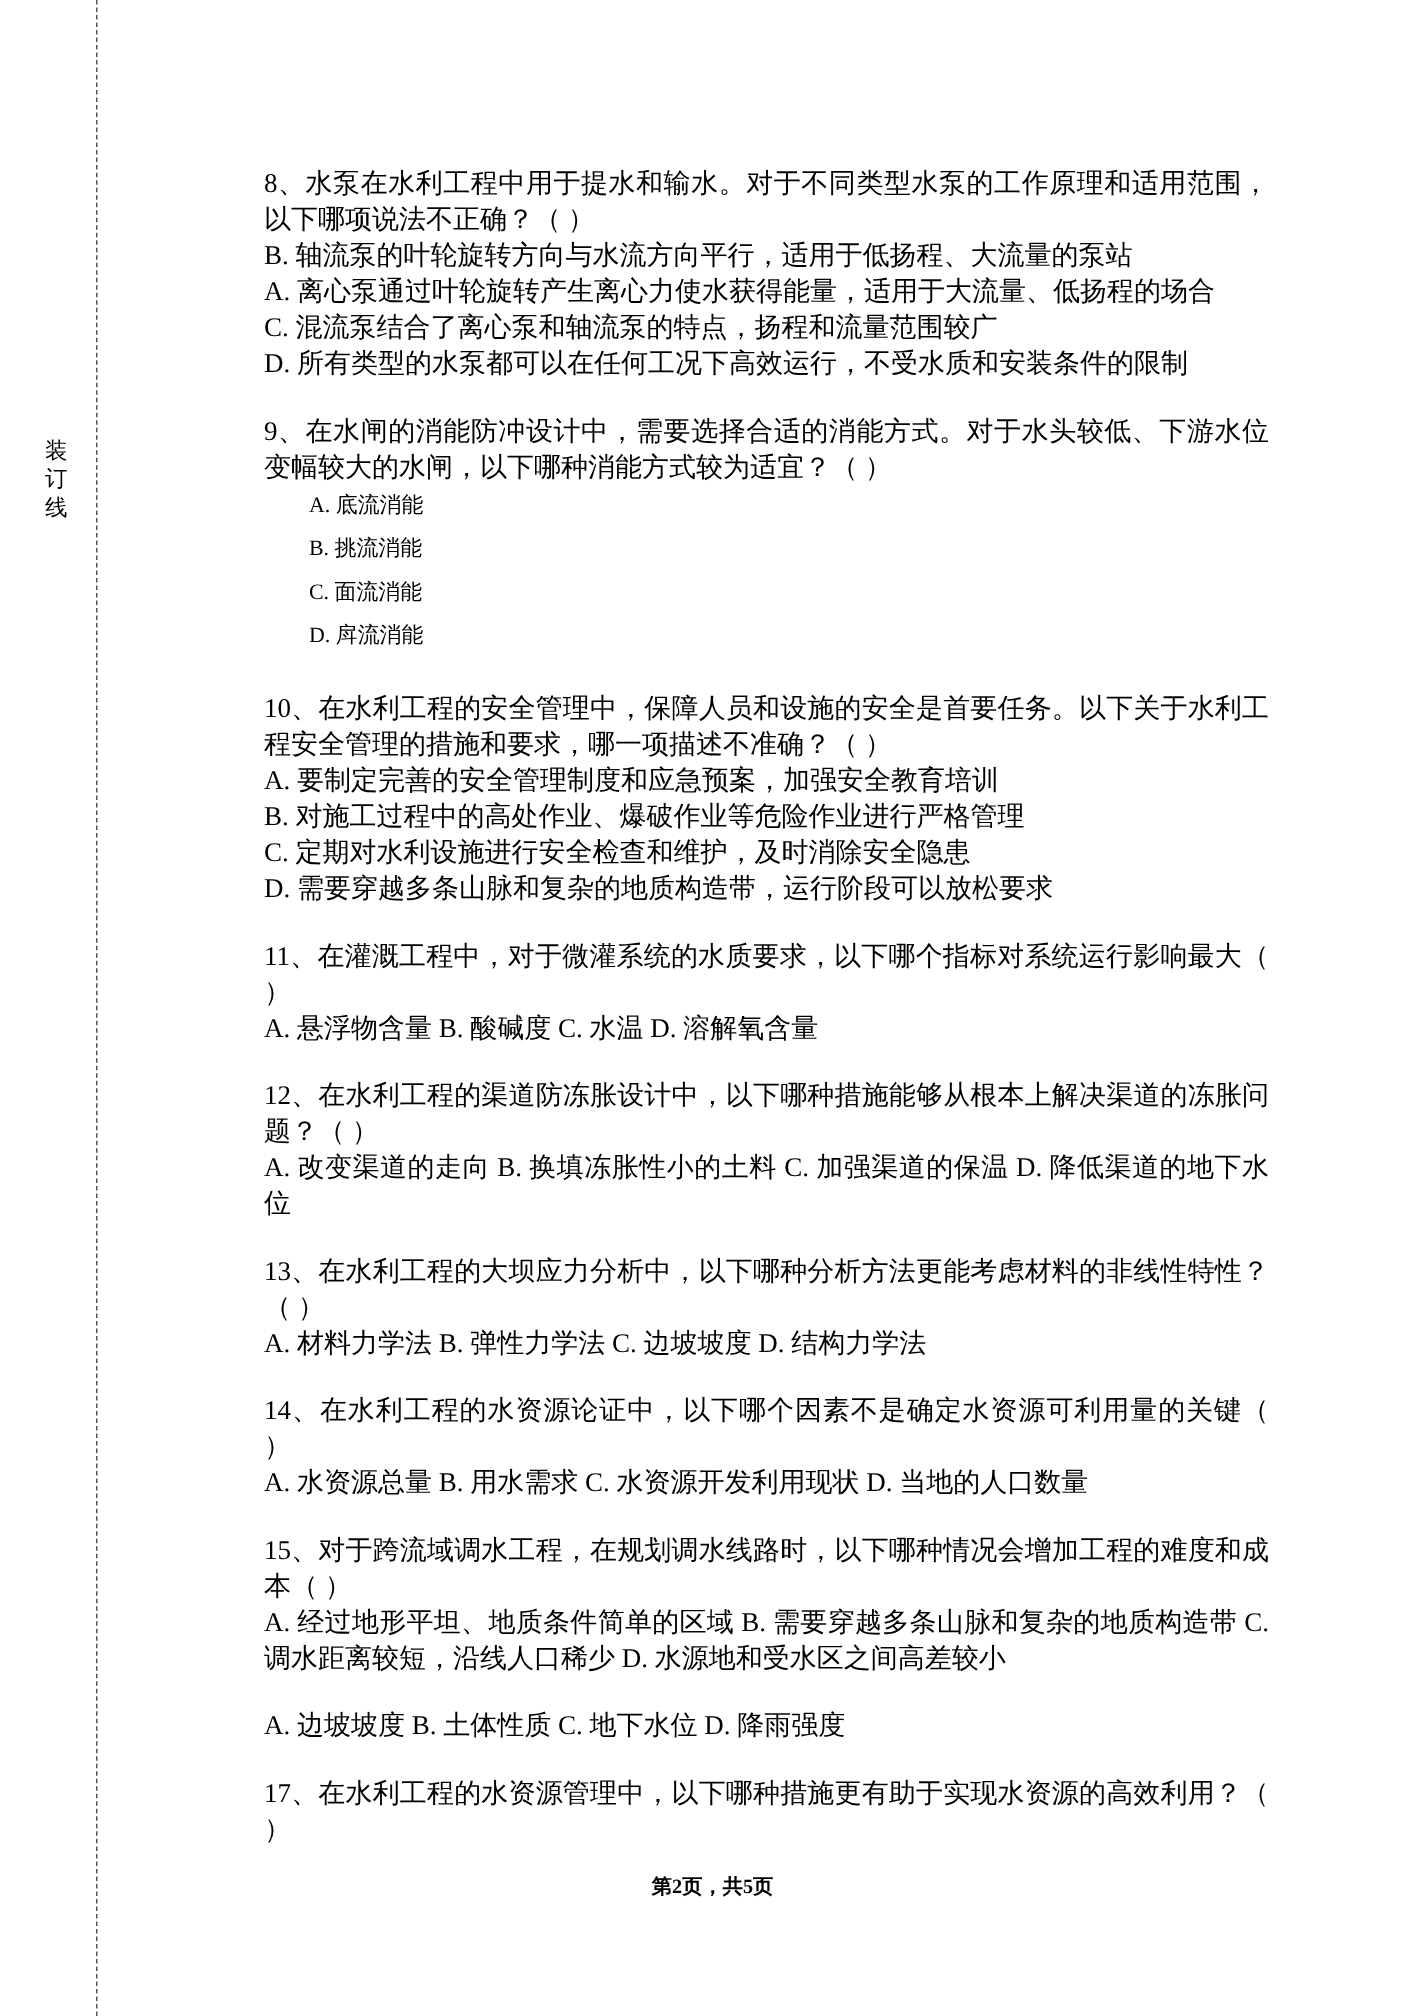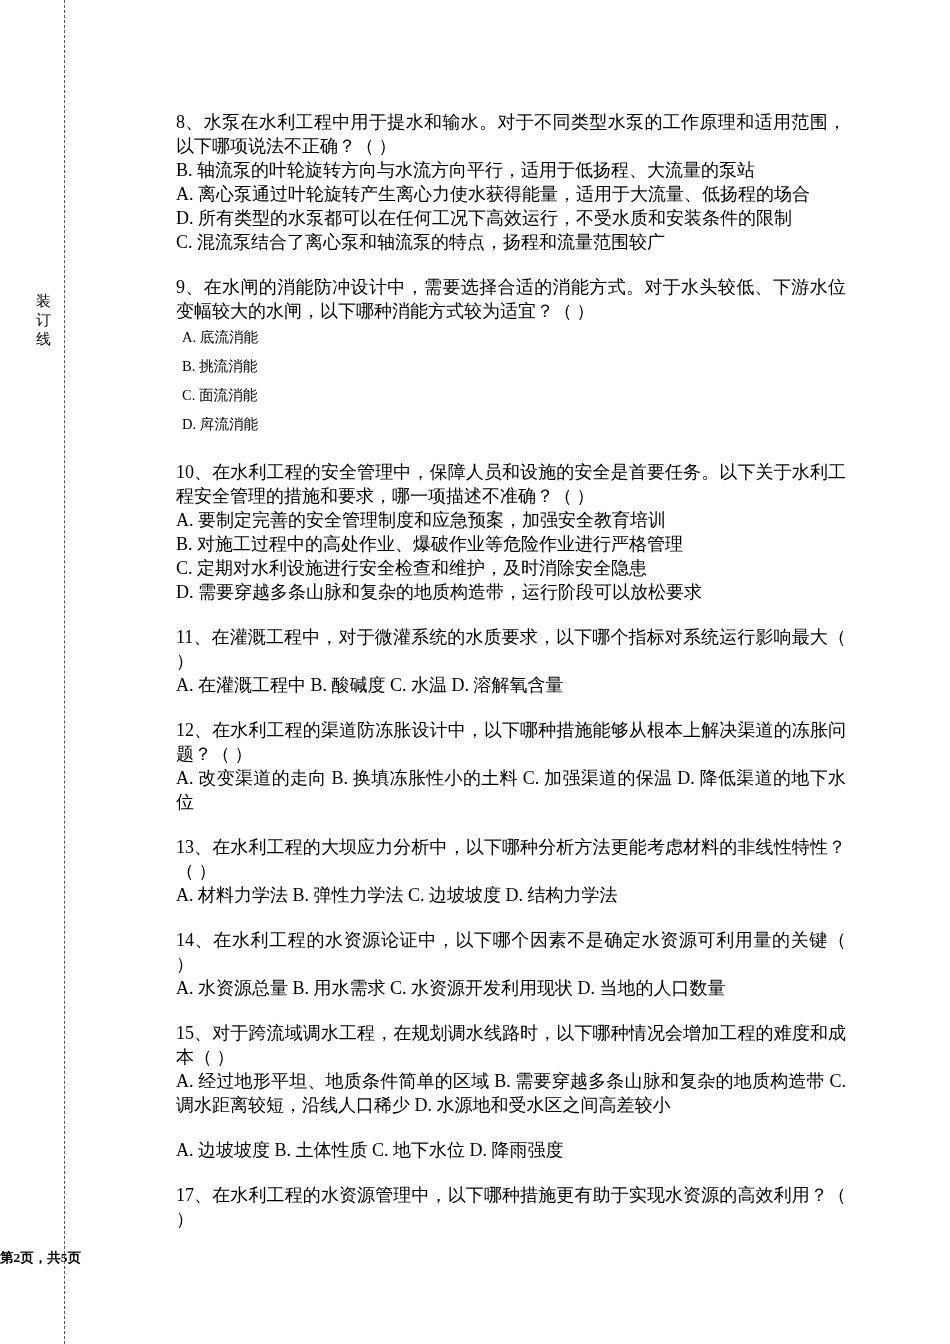--- a/index.html
+++ b/index.html
@@ -33,21 +33,20 @@
   }
 
   .binding-label {
     position: absolute;
     left: 30px;
     top: 292px;
     width: 28px;
     font-size: 15px;
     line-height: 19px;
     letter-spacing: 1px;
-    text-align: center;
     color: #000;
     font-family: "Liberation Serif", "DejaVu Serif", serif;
   }
 
   .content {
     position: absolute;
     left: 176px;
     top: 110px;
     width: 670px;
   }
@@ -65,69 +64,71 @@
   }
 
   .q-stem {
     text-indent: 0;
   }
 
   .opt-vert {
     font-size: 14.6px;
     line-height: 29px;
     padding-left: 6px;
+    margin-left: 24px;
   }
 
   .footer {
     position: absolute;
     left: 0;
     top: 1249px;
     width: 950px;
+    text-align: center;
     font-size: 13.5px;
     font-weight: bold;
     font-family: "Liberation Serif", "DejaVu Serif", serif;
   }
 </style>
 </head>
 <body>
 
 <div class="page">
 
   <div class="binding-line"></div>
   <div class="binding-label">装订线</div>
 
   <div class="content">
 
     <div class="q-block">
       <div class="q-line q-stem">8、水泵在水利工程中用于提水和输水。对于不同类型水泵的工作原理和适用范围，以下哪项说法不正确？（ ）</div>
       <div class="q-line">B. 轴流泵的叶轮旋转方向与水流方向平行，适用于低扬程、大流量的泵站</div>
       <div class="q-line">A. 离心泵通过叶轮旋转产生离心力使水获得能量，适用于大流量、低扬程的场合</div>
+      <div class="q-line">C. 混流泵结合了离心泵和轴流泵的特点，扬程和流量范围较广</div>
       <div class="q-line">D. 所有类型的水泵都可以在任何工况下高效运行，不受水质和安装条件的限制</div>
-      <div class="q-line">C. 混流泵结合了离心泵和轴流泵的特点，扬程和流量范围较广</div>
     </div>
 
     <div class="q-block">
       <div class="q-line q-stem">9、在水闸的消能防冲设计中，需要选择合适的消能方式。对于水头较低、下游水位变幅较大的水闸，以下哪种消能方式较为适宜？（ ）</div>
       <div class="q-line opt-vert">A. 底流消能</div>
       <div class="q-line opt-vert">B. 挑流消能</div>
       <div class="q-line opt-vert">C. 面流消能</div>
       <div class="q-line opt-vert">D. 戽流消能</div>
     </div>
 
     <div class="q-block">
       <div class="q-line q-stem">10、在水利工程的安全管理中，保障人员和设施的安全是首要任务。以下关于水利工程安全管理的措施和要求，哪一项描述不准确？（ ）</div>
       <div class="q-line">A. 要制定完善的安全管理制度和应急预案，加强安全教育培训</div>
       <div class="q-line">B. 对施工过程中的高处作业、爆破作业等危险作业进行严格管理</div>
       <div class="q-line">C. 定期对水利设施进行安全检查和维护，及时消除安全隐患</div>
       <div class="q-line">D. 需要穿越多条山脉和复杂的地质构造带，运行阶段可以放松要求</div>
     </div>
 
     <div class="q-block">
       <div class="q-line q-stem">11、在灌溉工程中，对于微灌系统的水质要求，以下哪个指标对系统运行影响最大（ ）</div>
-      <div class="q-line">A. 在灌溉工程中 B. 酸碱度 C. 水温 D. 溶解氧含量</div>
+      <div class="q-line">A. 悬浮物含量 B. 酸碱度 C. 水温 D. 溶解氧含量</div>
     </div>
 
     <div class="q-block">
       <div class="q-line q-stem">12、在水利工程的渠道防冻胀设计中，以下哪种措施能够从根本上解决渠道的冻胀问题？（ ）</div>
       <div class="q-line">A. 改变渠道的走向 B. 换填冻胀性小的土料 C. 加强渠道的保温 D. 降低渠道的地下水位</div>
     </div>
 
     <div class="q-block">
       <div class="q-line q-stem">13、在水利工程的大坝应力分析中，以下哪种分析方法更能考虑材料的非线性特性？（ ）</div>
       <div class="q-line">A. 材料力学法 B. 弹性力学法 C. 边坡坡度 D. 结构力学法</div>

